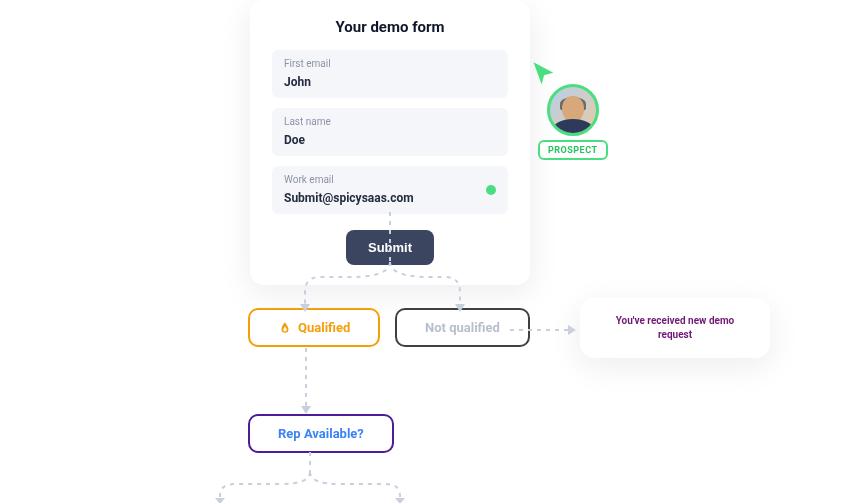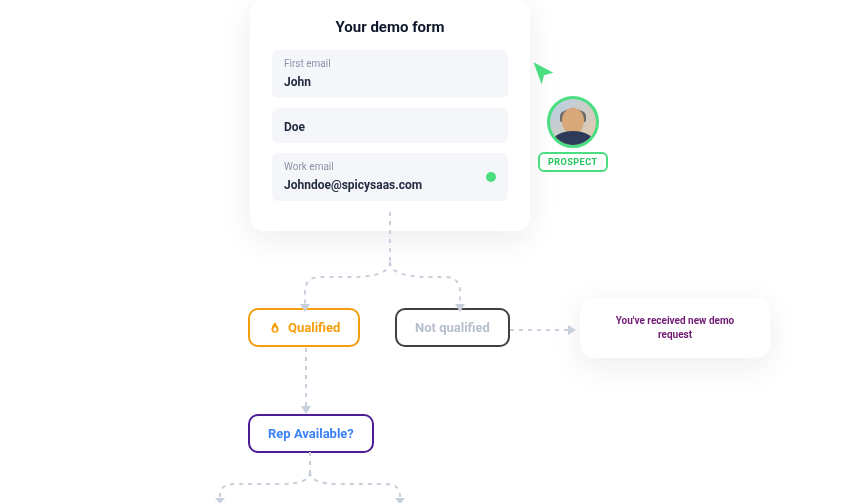--- a/index.html
+++ b/index.html
@@ -72,21 +72,21 @@
   .cursor-icon {
     position: absolute;
     left: 530px;
     top: 60px;
     width: 28px;
     height: 28px;
   }
   .avatar-wrap {
     position: absolute;
     left: 538px;
-    top: 96px;
+    top: 84px;
     text-align: center;
   }
   .avatar {
     width: 52px;
     height: 52px;
     border-radius: 50%;
     border: 3px solid #4ade80;
     background: linear-gradient(135deg,#b5d0e8 0%, #e8c9a8 100%);
     position: relative;
     overflow: hidden;
@@ -124,21 +124,21 @@
     padding: 3px 8px;
     font-size: 9px;
     font-weight: 700;
     color: #22c55e;
     letter-spacing: 0.5px;
     background: #fff;
   }
 
   .pill {
     position: absolute;
-    padding: 10px 18px;
+    padding: 10px 28px;
     border-radius: 10px;
     font-size: 13px;
     font-weight: 700;
     display: flex;
     align-items: center;
     gap: 6px;
     background: #fff;
   }
   .pill.qualified {
     left: 248px;
@@ -186,29 +186,31 @@
 
 <div class="form-card">
   <div class="form-title">Your demo form</div>
 
   <div class="field">
     <span class="field-label">First email</span>
     <span class="field-value">John</span>
   </div>
 
   <div class="field">
+    <span class="field-label">Last name</span>
     <span class="field-value">Doe</span>
   </div>
 
   <div class="field">
     <span class="field-label">Work email</span>
-    <span class="field-value">Johndoe@spicysaas.com</span>
+    <span class="field-value">Submit@spicysaas.com</span>
     <span class="field-check"></span>
   </div>
 
+  <button class="submit-btn">Submit</button>
 </div>
 
 <svg class="cursor-icon" viewBox="0 0 24 24">
   <path d="M3 2 L20 11 L12 13 L10 21 Z" fill="#4ade80"></path>
 </svg>
 
 <div class="avatar-wrap">
   <div class="avatar">
     <div class="avatar-hair"></div>
     <div class="avatar-face"></div>

